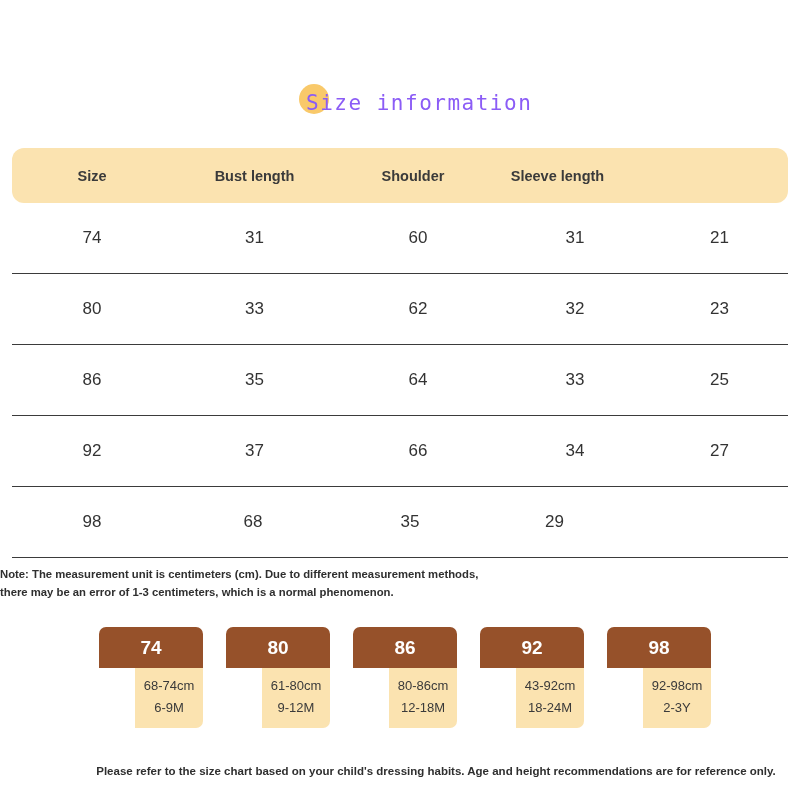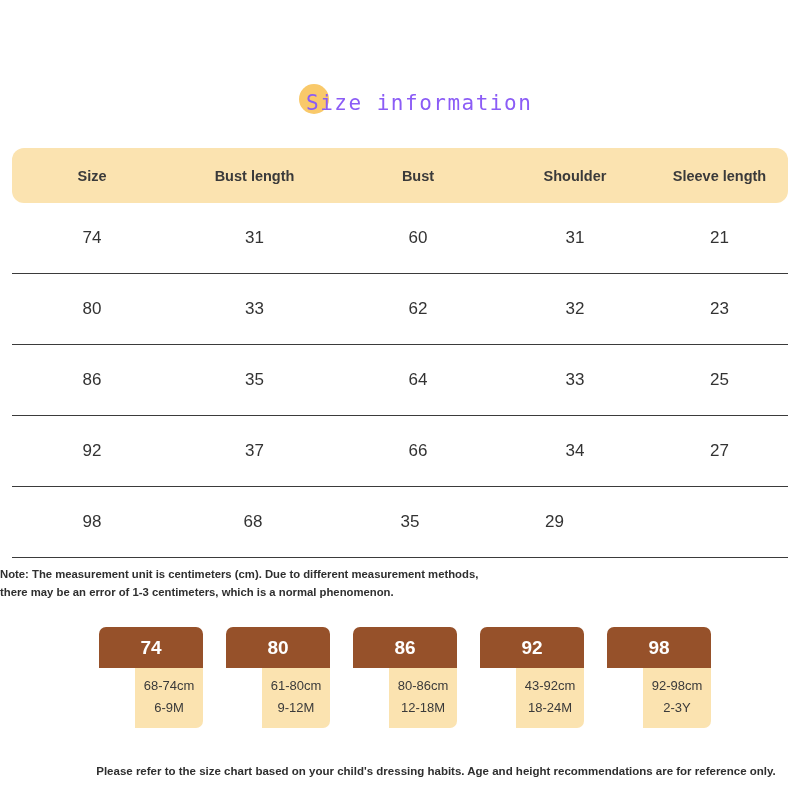--- a/index.html
+++ b/index.html
@@ -151,21 +151,20 @@
   <div class="title-wrap">
     <div class="title-dot"></div>
     <div class="title-text">Size information</div>
   </div>
 
   <div class="table">
 
     <div class="head-row">
       <div class="cell c0">Size</div>
       <div class="cell c1">Bust length</div>
-      <div class="cell c2">Bust</div>
       <div class="cell c3">Shoulder</div>
       <div class="cell c4">Sleeve length</div>
     </div>
 
     <div class="row first">
       <div class="cell c0">74</div>
       <div class="cell c1">31</div>
       <div class="cell c2">60</div>
       <div class="cell c3">31</div>
       <div class="cell c4">21</div>

